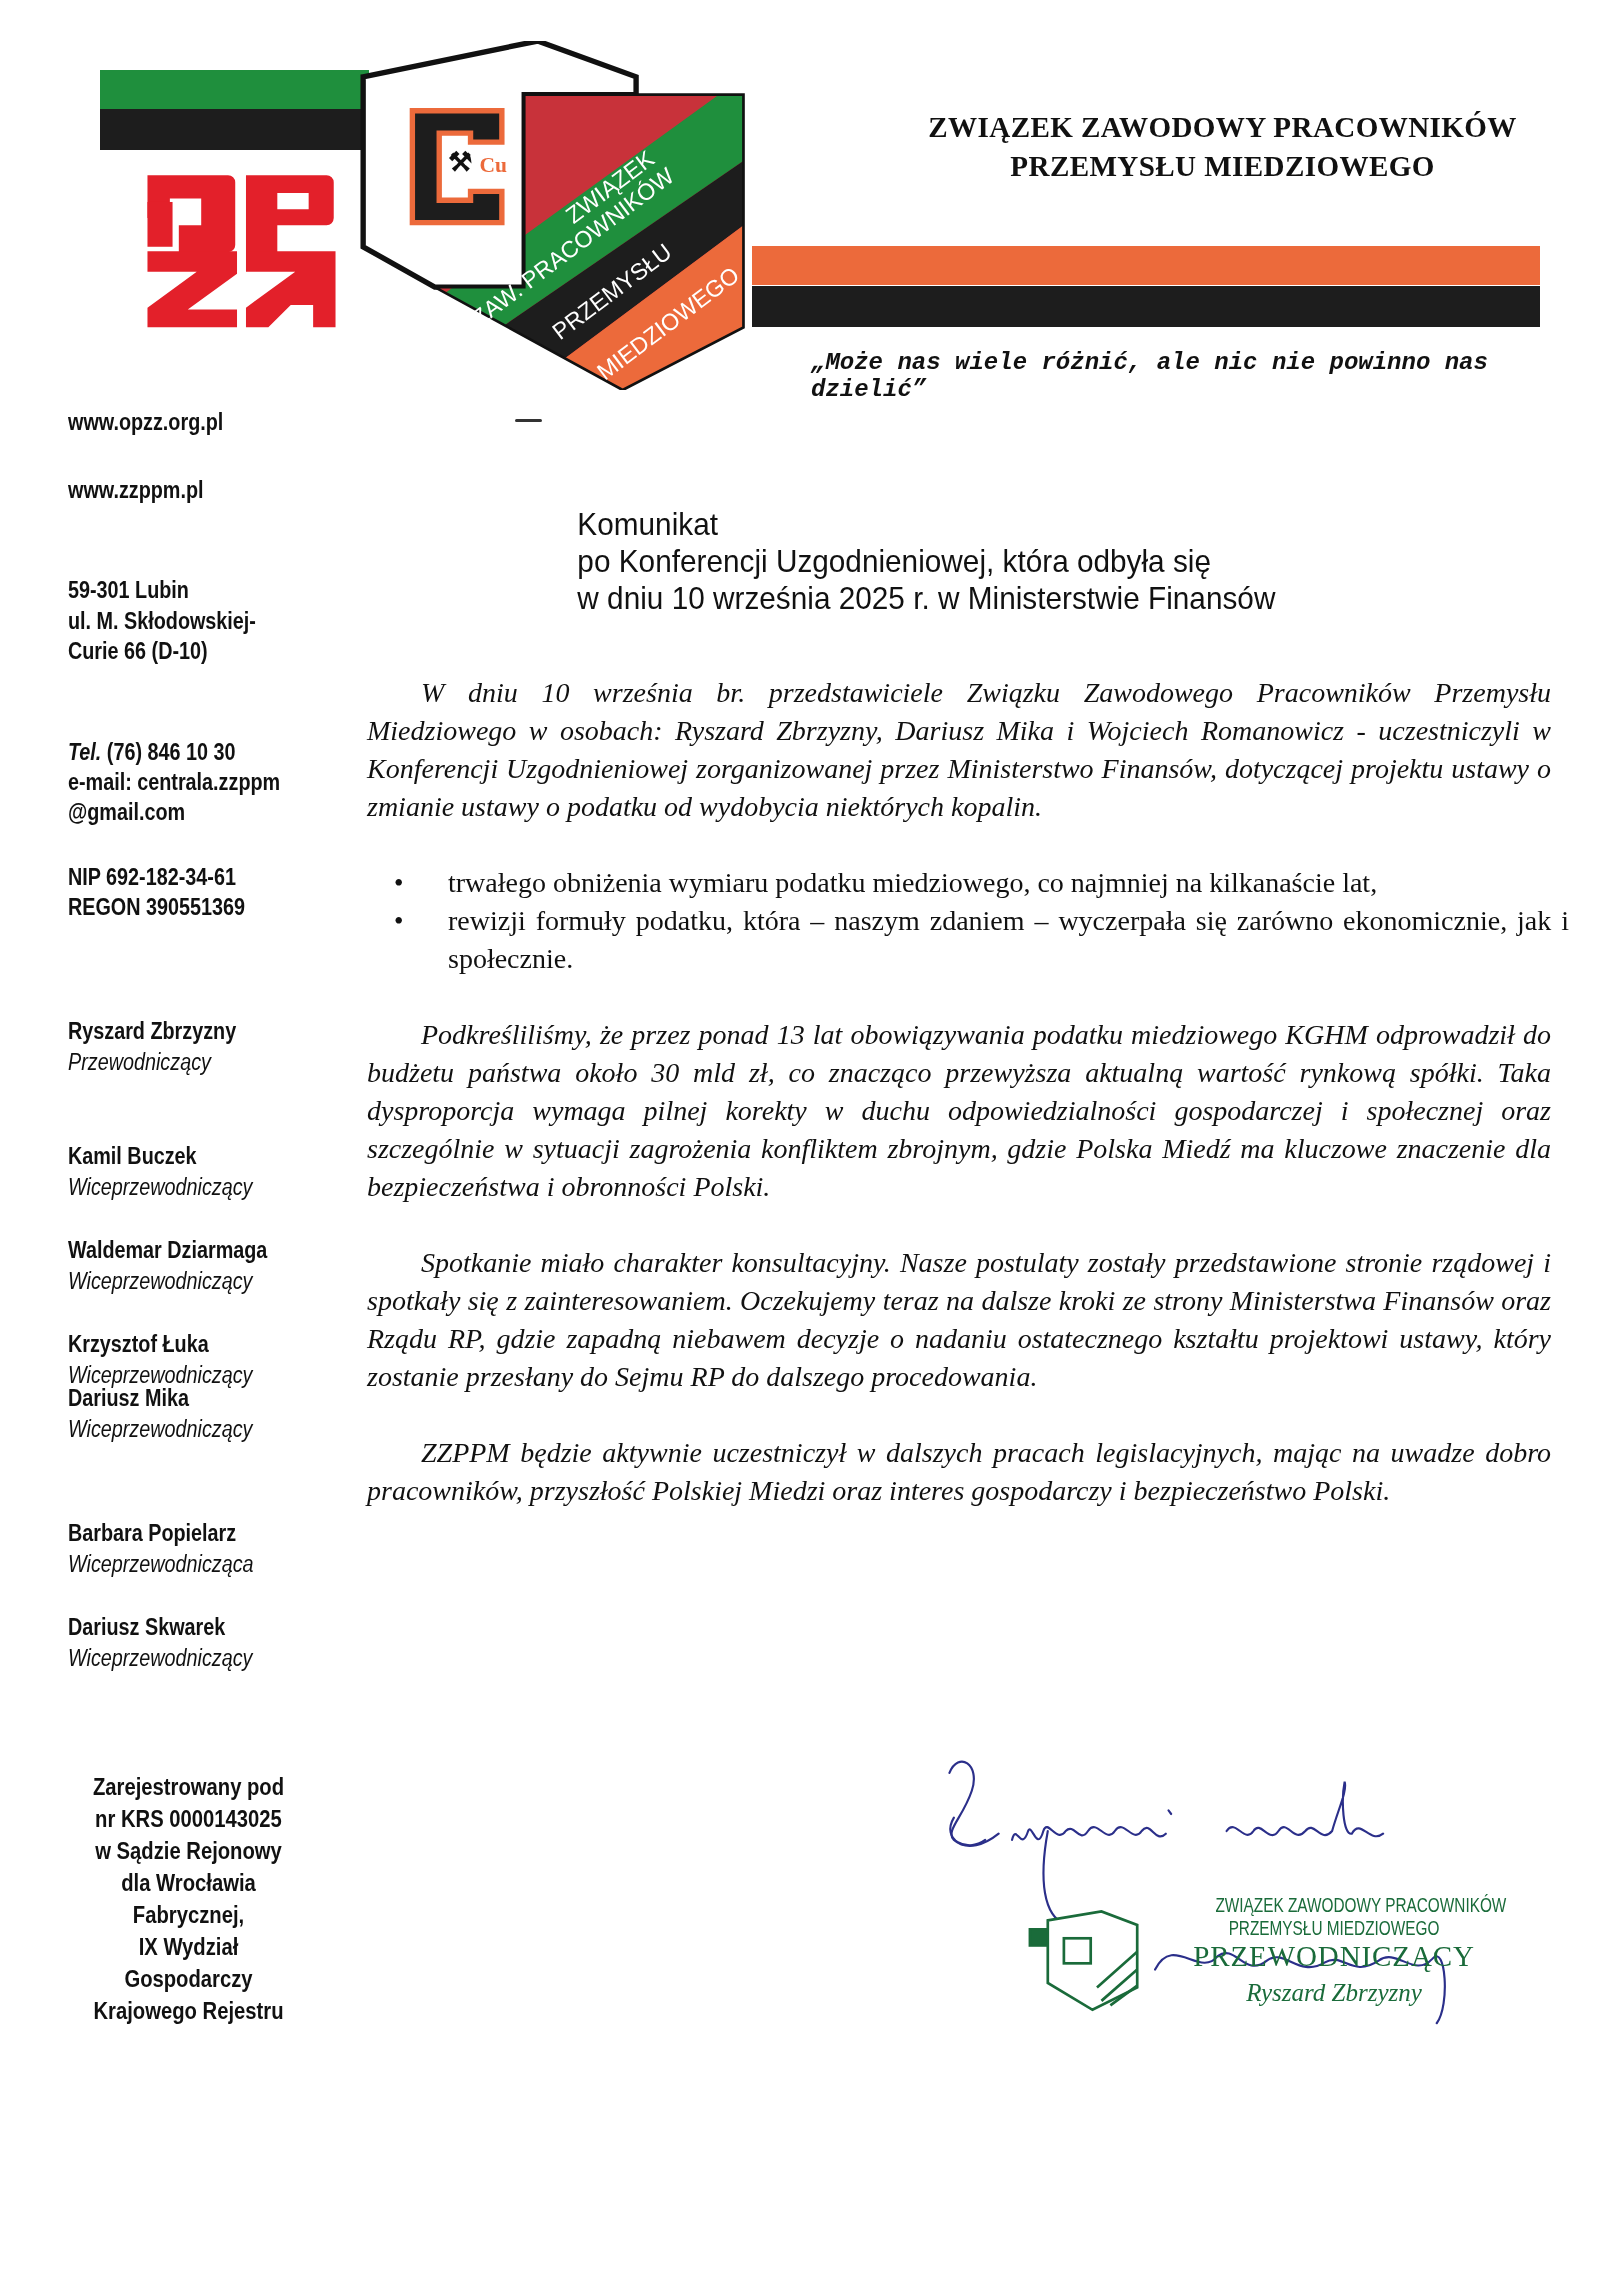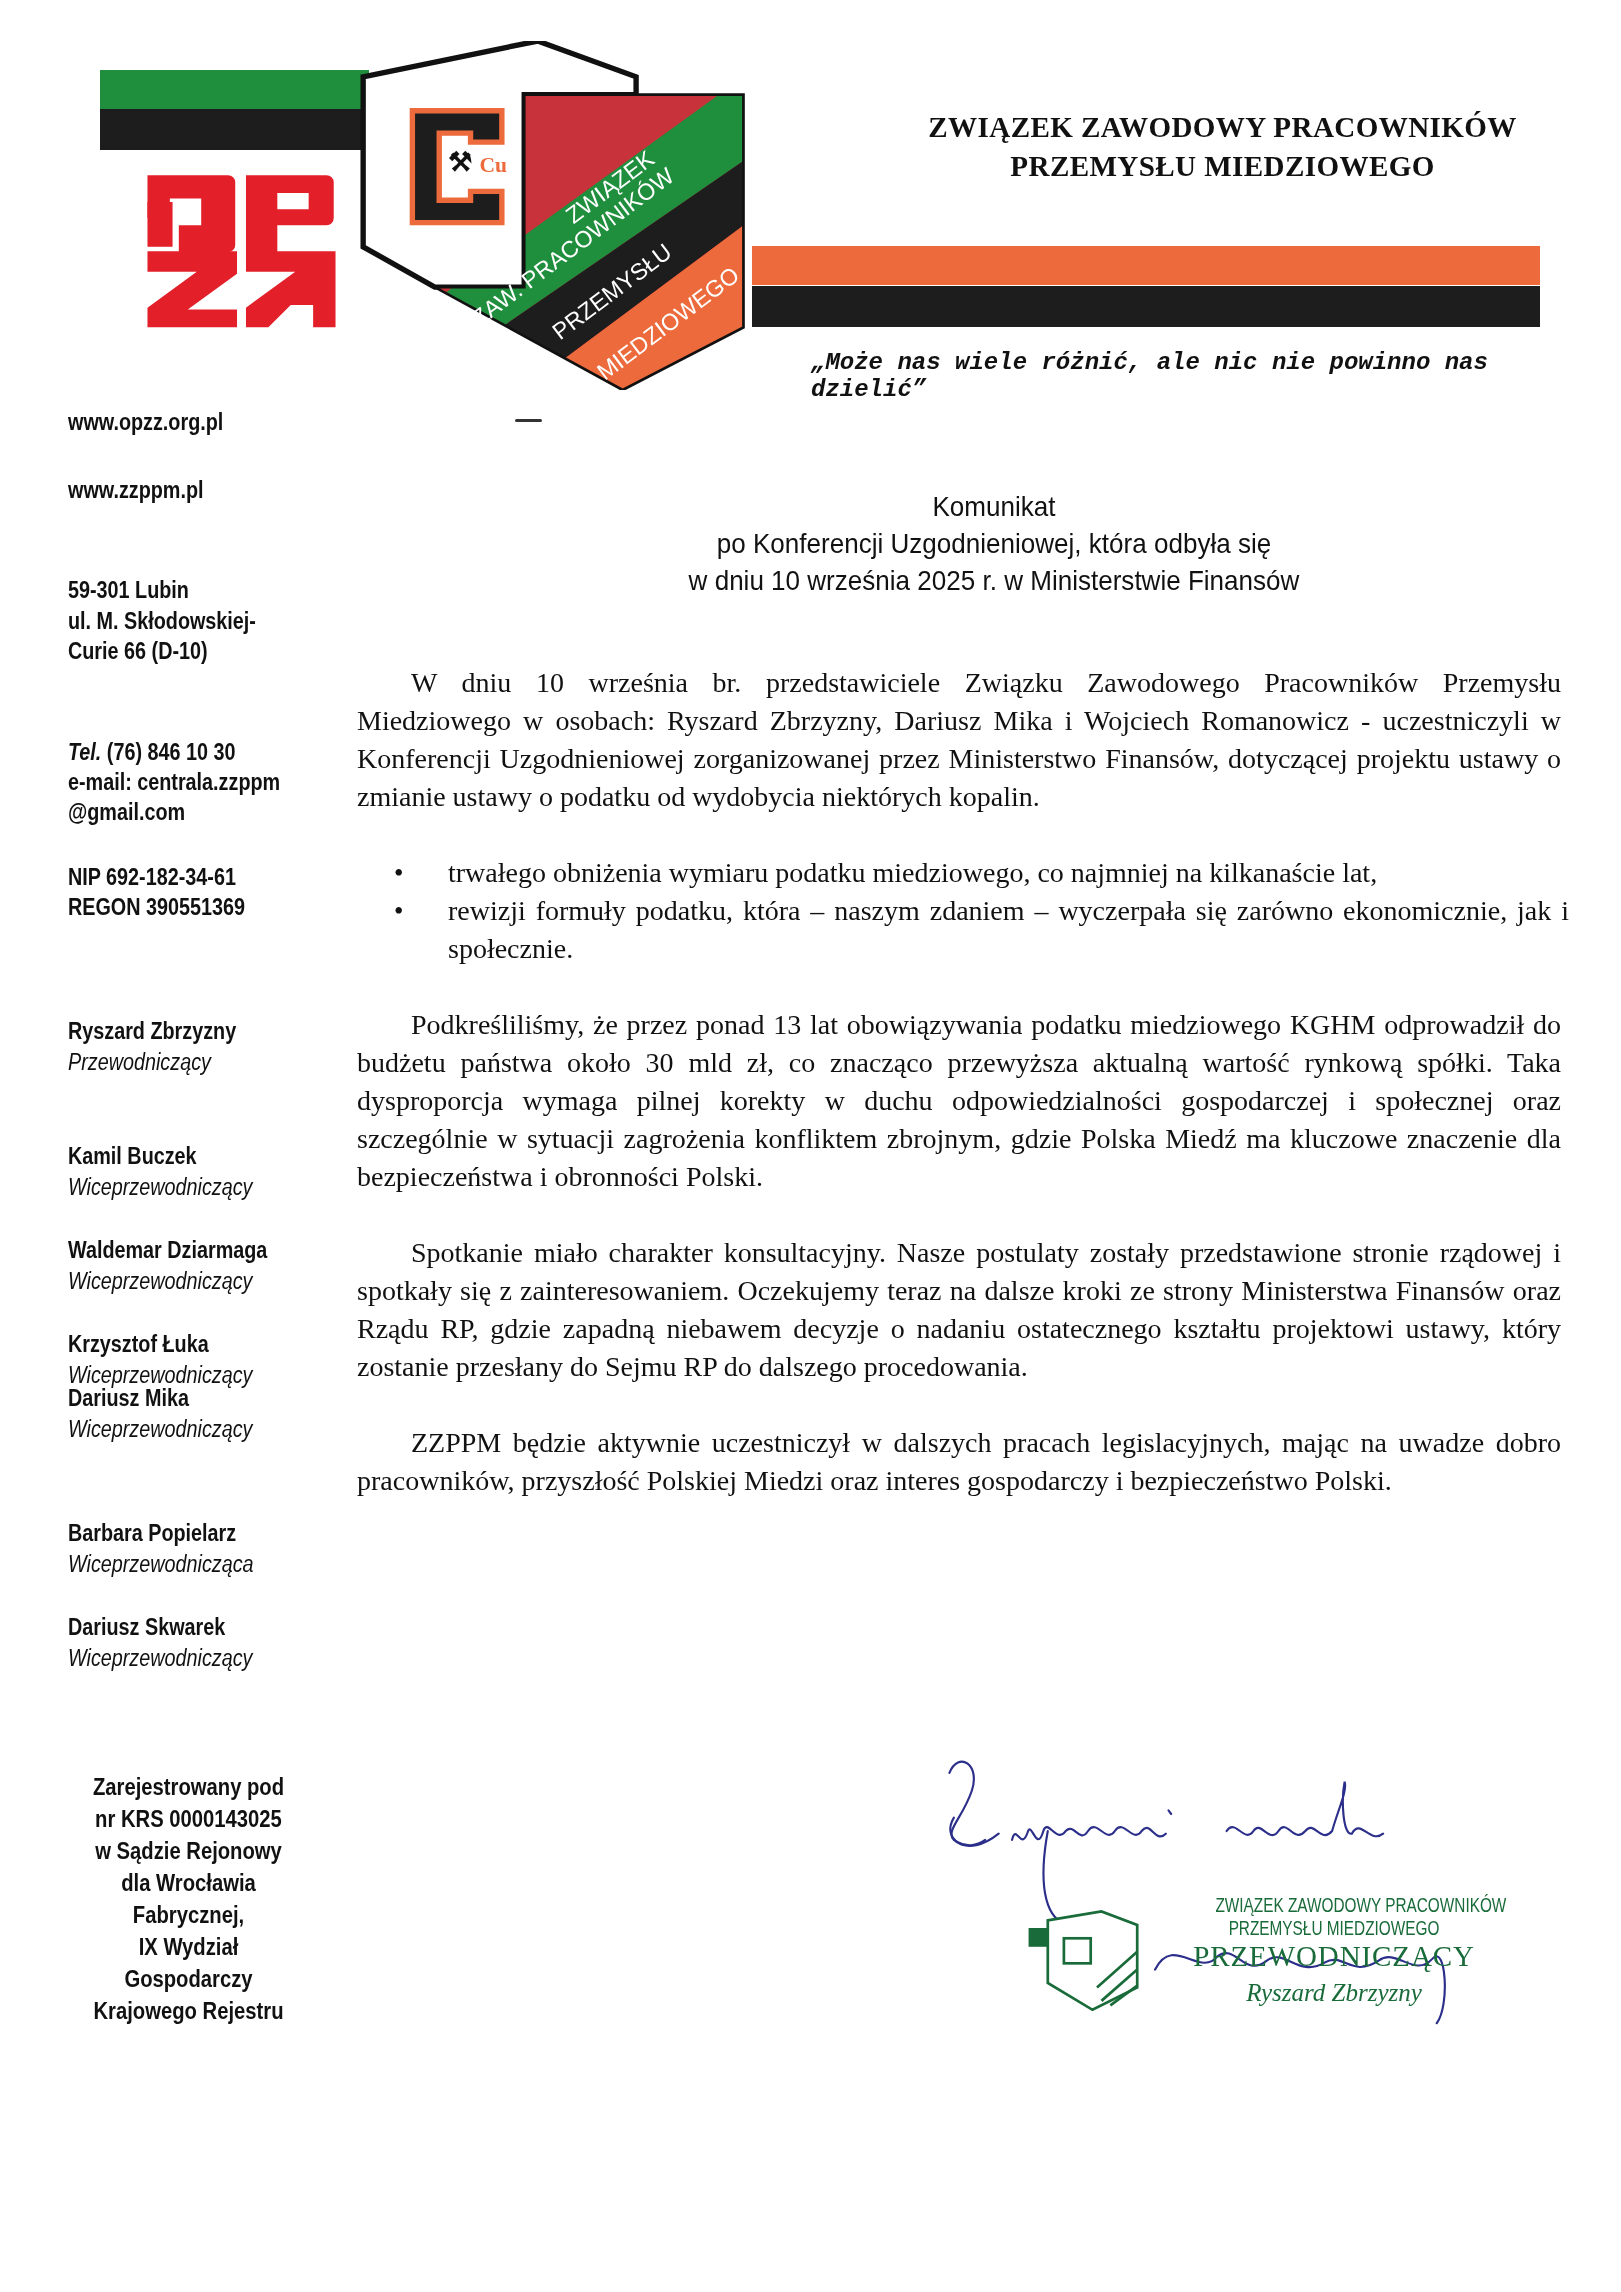--- a/index.html
+++ b/index.html
@@ -33,27 +33,27 @@
   .sidebar .italic { font-style: italic; font-weight: normal; }
   .sidebar .block { position: absolute; left: 0; }
   .person .name { font-weight: bold; }
   .person .role { font-style: italic; font-weight: normal; }
 
   .registry { position: absolute; left: 54px; top: 1771px; width: 269px; text-align: center;
     font-family: "Liberation Sans", sans-serif; font-weight: bold; font-size: 23px; line-height: 32px; }
   .registry .line { display:block; transform: scaleX(0.88); }
 
   
-  .title-block { position: absolute; left: 546px; top: 488px; width: 896px; text-align: center;
-    font-family: "Liberation Sans", sans-serif; font-size: 28px; line-height: 37px; }
+  .title-block { position: absolute; left: 546px; top: 506px; width: 896px; 
+    font-family: "Liberation Sans", sans-serif; font-size: 32px; line-height: 37px; }
   .title-block .line { display: block; transform: scaleX(0.93); }
 
   .body { position: absolute; left: 349px; top: 656px; width: 1220px;
     font-family: "Liberation Serif", serif; font-size: 28px; line-height: 38px; text-align: justify; }
-  .body p { margin: 8px; text-indent: 54px; }
+  .body p { margin: 18px; text-indent: 54px; font-style: italic; }
   .body .p1 { margin-bottom: 38px; }
   .body .p2 { margin-bottom: 38px; }
   .body ul { margin: 0 0 38px 0; padding-left: 99px; list-style: none; }
   .body ul li { position: relative; }
   .body ul li::before { content: "•"; position: absolute; left: -54px; top: 0; font-size: 27px; }
   .body .p3, .body .p4 { margin-bottom: 38px; }
 
   
   .signature { position: absolute; left: 931px; top: 1755px; width: 627px; height: 304px; }
   .stamp-text { position: absolute; left: 1182px; top: 1894px; width: 304px; text-align: center; color: #1a6b3a;

